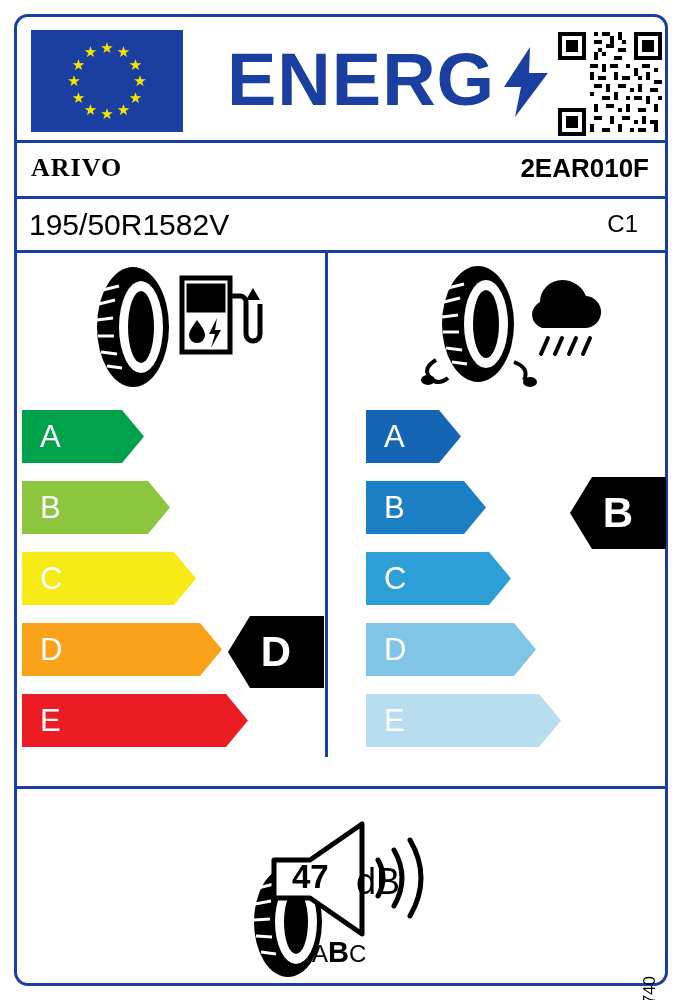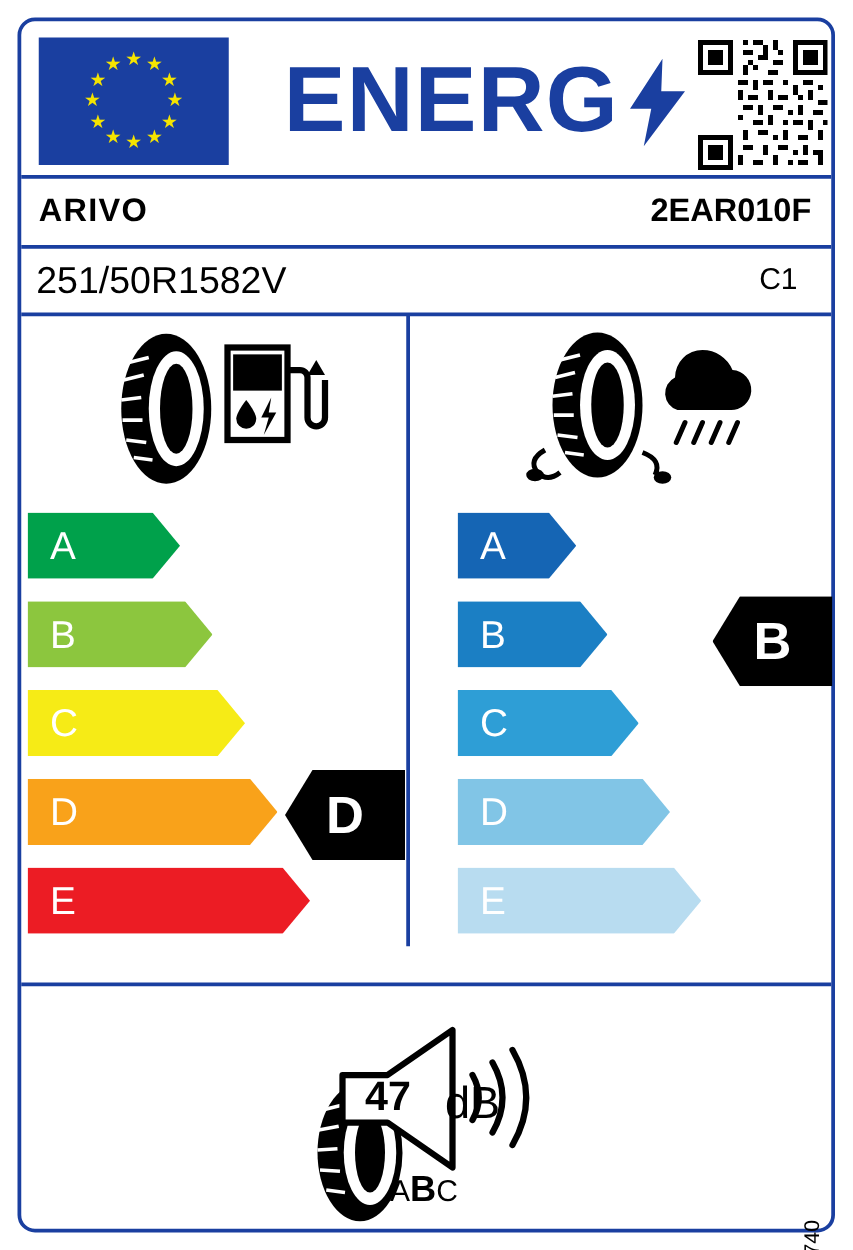--- a/index.html
+++ b/index.html
@@ -96,20 +96,21 @@
   .hr.h3 { top: 250px; }
   .hr.h4 { top: 786px; }
 
   .brand {
     position: absolute;
     left: 31px;
     top: 153px;
     font-size: 26px;
     font-weight: bold;
     letter-spacing: 1px;
+    font-family: Liberation Serif, serif;
   }
   .code {
     position: absolute;
     right: 33px;
     top: 153px;
     font-size: 26px;
     font-weight: bold;
     margin-left: 10px;
   }
   .size {
@@ -349,21 +350,21 @@
     </div>
   </div>
 
   <div class="hr h1"></div>
   <div class="hr h2"></div>
   <div class="hr h3"></div>
   <div class="hr h4"></div>
 
   <div class="brand">ARIVO</div>
   <div class="code">2EAR010F</div>
-  <div class="size">251/50R1582V</div>
+  <div class="size">195/50R1582V</div>
   <div class="class">C1</div>
 
   <div class="vdiv"></div>
 
   <div class="pict-fuel">
     <svg width="180" height="130" viewBox="0 0 180 130">
       <g>
         <ellipse cx="48" cy="65" rx="36" ry="60" fill="#000000"></ellipse>
         <ellipse cx="56" cy="65" rx="22" ry="46" fill="#ffffff"></ellipse>
         <ellipse cx="56" cy="65" rx="13" ry="36" fill="#000000"></ellipse>

